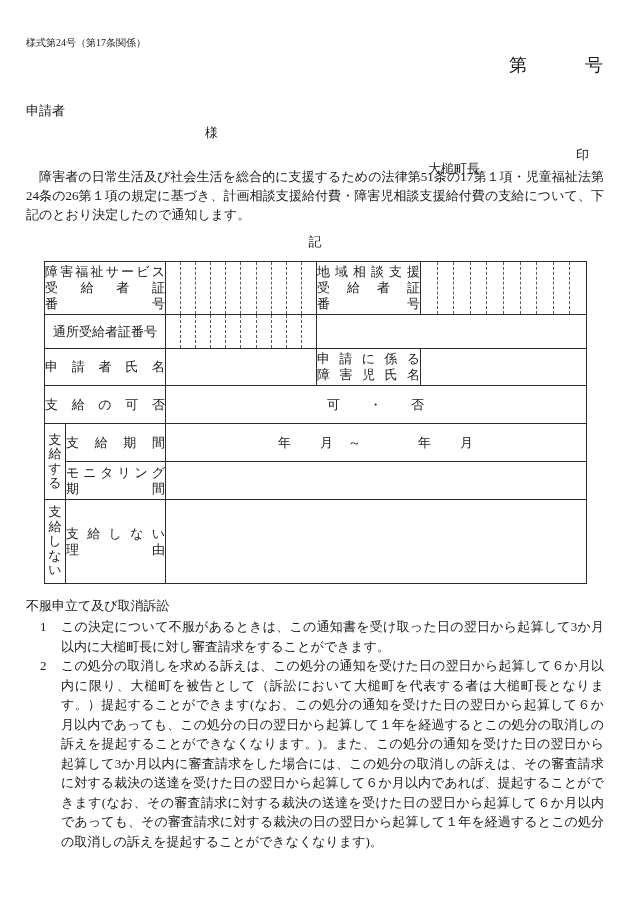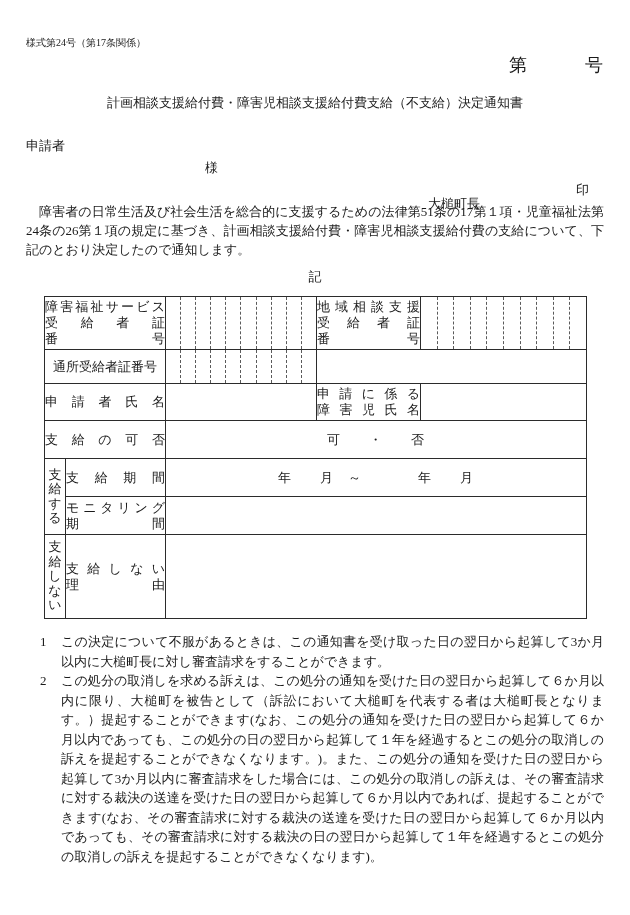--- a/index.html
+++ b/index.html
@@ -41,21 +41,20 @@
   .appeal-item .txt{flex:1;text-align:justify;}
 </style>
 </head>
 <body>
 
 <div class="page">
 
   <div class="form-no">様式第24号（第17条関係）</div>
   <div class="right-line">第　　　号</div>
 
-  <div class="doc-title">計画相談支援給付費・障害児相談支援給付費支給（不支給）決定通知書</div>
 
   <div class="applicant">申請者</div>
   <div class="honorific">様</div>
   <div class="mayor-line">
     <span class="mayor">大槌町長</span>
     <span class="seal">印</span>
   </div>
 
   <div class="body-par">　障害者の日常生活及び社会生活を総合的に支援するための法律第51条の17第１項・児童福祉法第24条の26第１項の規定に基づき、計画相談支援給付費・障害児相談支援給付費の支給について、下記のとおり決定したので通知します。</div>
 
@@ -173,20 +172,21 @@
       <td class="lab">
         <div class="jline">支給しない</div>
         <div class="jline">理由</div>
       </td>
       <td colspan="3"></td>
     </tr>
   </tbody>
     </table>
 
   <div class="appeal">
+    <div class="appeal-title">不服申立て及び取消訴訟</div>
     <div class="appeal-item">
       <span class="no">1</span>
       <span class="txt">この決定について不服があるときは、この通知書を受け取った日の翌日から起算して3か月以内に大槌町長に対し審査請求をすることができます。</span>
     </div>
     <div class="appeal-item">
       <span class="no">2</span>
       <span class="txt">この処分の取消しを求める訴えは、この処分の通知を受けた日の翌日から起算して６か月以内に限り、大槌町を被告として（訴訟において大槌町を代表する者は大槌町長となります。）提起することができます(なお、この処分の通知を受けた日の翌日から起算して６か月以内であっても、この処分の日の翌日から起算して１年を経過するとこの処分の取消しの訴えを提起することができなくなります。)。また、この処分の通知を受けた日の翌日から起算して3か月以内に審査請求をした場合には、この処分の取消しの訴えは、その審査請求に対する裁決の送達を受けた日の翌日から起算して６か月以内であれば、提起することができます(なお、その審査請求に対する裁決の送達を受けた日の翌日から起算して６か月以内であっても、その審査請求に対する裁決の日の翌日から起算して１年を経過するとこの処分の取消しの訴えを提起することができなくなります)。</span>
     </div>
   </div>
 

